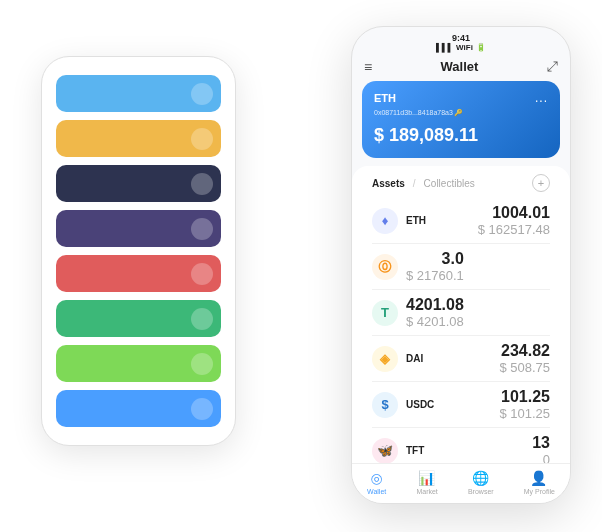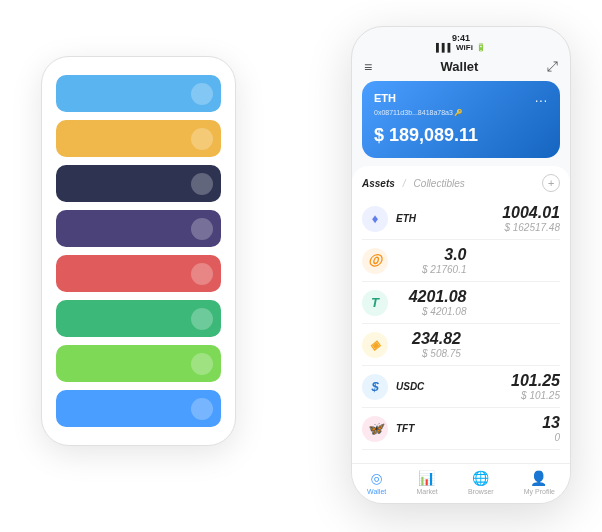--- a/index.html
+++ b/index.html
@@ -151,24 +151,23 @@
       font-size: 18px;
       font-weight: 700;
       text-align: left;
     }
 
     
     .assets-section {
       flex: 1;
       background: #fff;
       border-radius: 16px 16px 0 0;
-      padding: 0 10px;
+      padding: 0 20px;
       overflow-y: auto;
       margin: 0 0 0 0;
-      font-style: italic;
     }
 
     .assets-header {
       display: flex;
       align-items: center;
       justify-content: space-between;
       padding: 8px 0 6px;
     }
 
     .assets-tabs {
@@ -237,23 +236,22 @@
       text-align: right;
     }
 
     .asset-amount {
       font-size: 16px;
       font-weight: 600;
       color: #222;
     }
 
     .asset-usd {
-      font-size: 10px;
+      font-size: 13px;
       color: #aaa;
-      margin-left: 26px;
     }
 
     
     .bottom-nav {
       background: #fff;
       display: flex;
       justify-content: space-around;
       align-items: center;
       padding: 6px 0 8px;
       border-top: 0.5px solid #eee;
@@ -382,20 +380,21 @@
           </div>
           <div class="asset-row">
             <div class="asset-icon icon-usdt">T</div>
             <div class="asset-values">
               <div class="asset-amount">4201.08</div>
               <div class="asset-usd">$ 4201.08</div>
             </div>
           </div>
           <div class="asset-row">
             <div class="asset-icon icon-dai">◈</div>
+            <div class="asset-name">DAI</div>
             <div class="asset-values">
               <div class="asset-amount">234.82</div>
               <div class="asset-usd">$ 508.75</div>
             </div>
           </div>
           <div class="asset-row">
             <div class="asset-icon icon-usdc">$</div>
             <div class="asset-name">USDC</div>
             <div class="asset-values">
               <div class="asset-amount">101.25</div>

